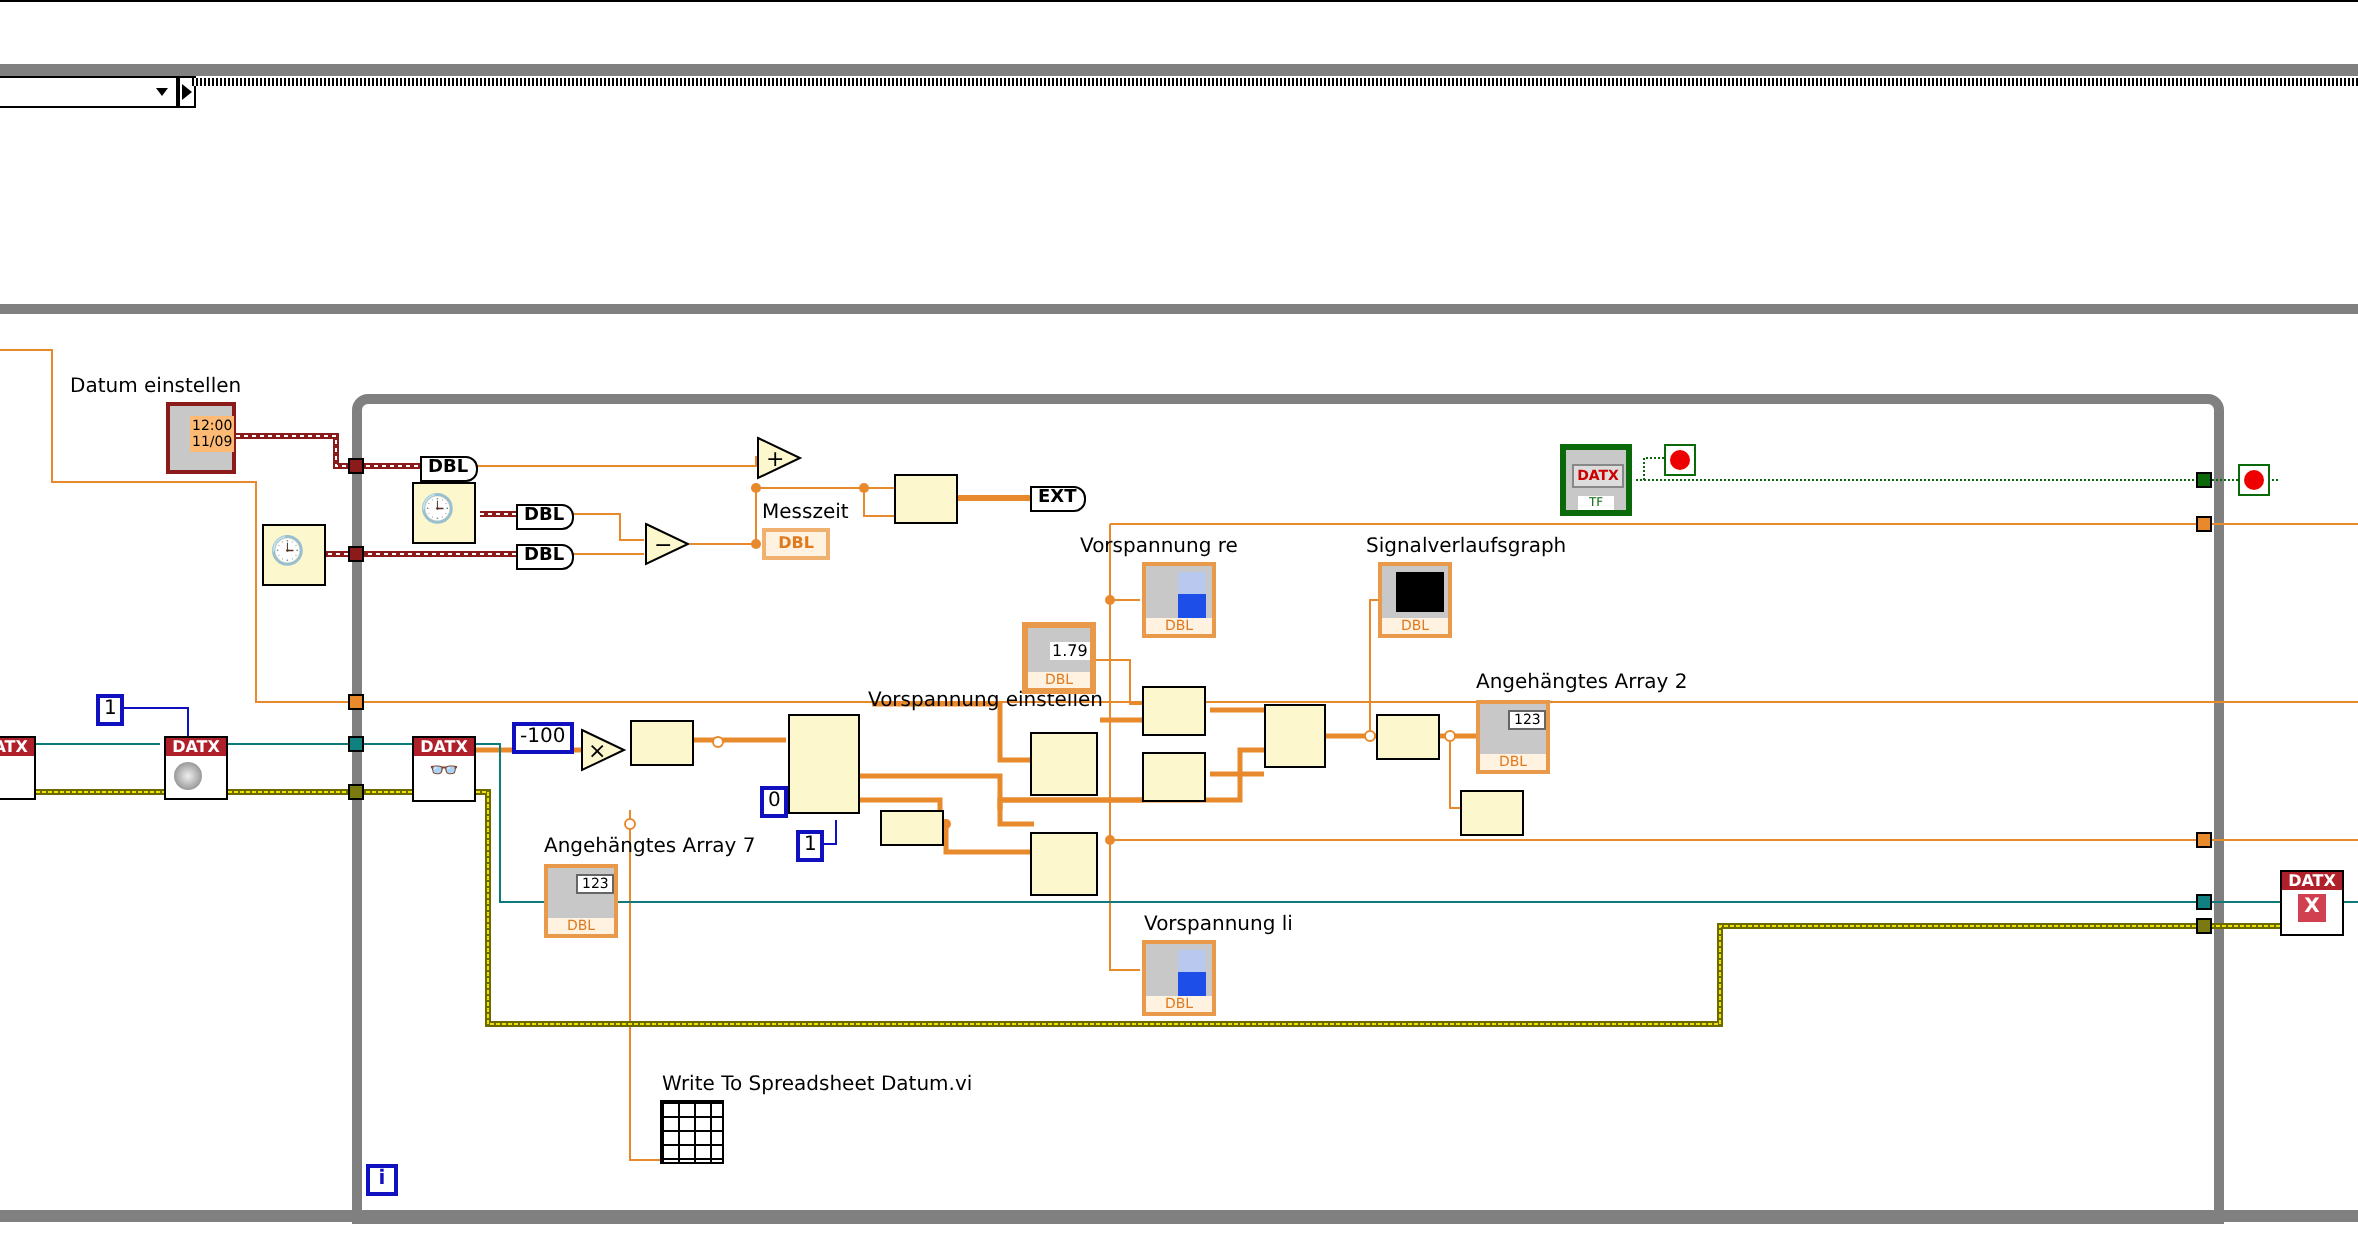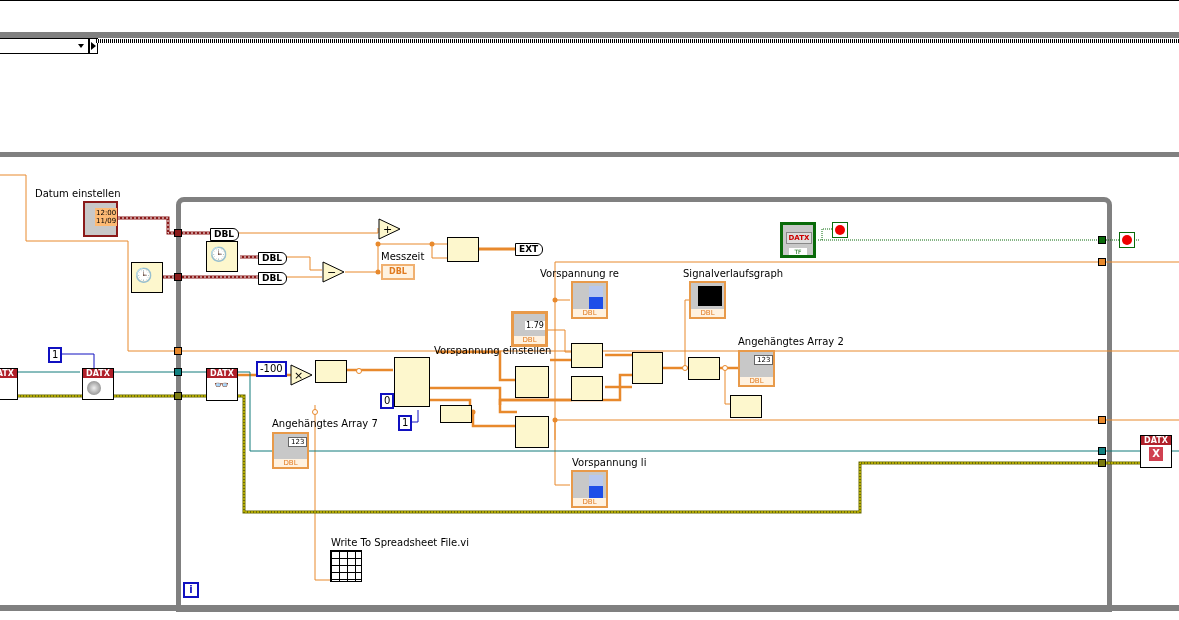--- a/index.html
+++ b/index.html
@@ -250,20 +250,20 @@
   <div style="position:absolute;left:14px;top:3px;background:#fff;font-size:7px;padding:0 2px;border:1px solid #666;">123</div>
   <div class="dt">DBL</div>
 </div>
 
 <div class="label" style="left:572px;top:457px;">Vorspannung li</div>
 <div class="ind" style="left:571px;top:470px;width:37px;height:38px;">
   <div style="position:absolute;left:16px;top:3px;width:14px;height:24px;background:linear-gradient(#b8c8ee 0 45%,#1e4ee8 45%);"></div>
   <div class="dt">DBL</div>
 </div>
 
-<div class="label" style="left:331px;top:537px;">Write To Spreadsheet File.vi</div>
+<div class="label" style="left:331px;top:537px;">Write To Spreadsheet Datum.vi</div>
 <div class="abs" style="left:330px;top:550px;width:32px;height:32px;border:1px solid #000;background:#fff;box-sizing:border-box;
   background-image:linear-gradient(#000 1px,transparent 1px),linear-gradient(90deg,#000 1px,transparent 1px);background-size:8px 7px;background-position:0 14px;"></div>
 
 <div class="datx" style="left:1140px;top:435px;height:31px;">
   <div class="hdr">DATX</div>
   <div style="width:14px;height:14px;background:#d04050;color:#fff;font-size:10px;font-weight:bold;text-align:center;line-height:14px;margin:2px 8px;">X</div>
 </div>
 
 </body></html>

